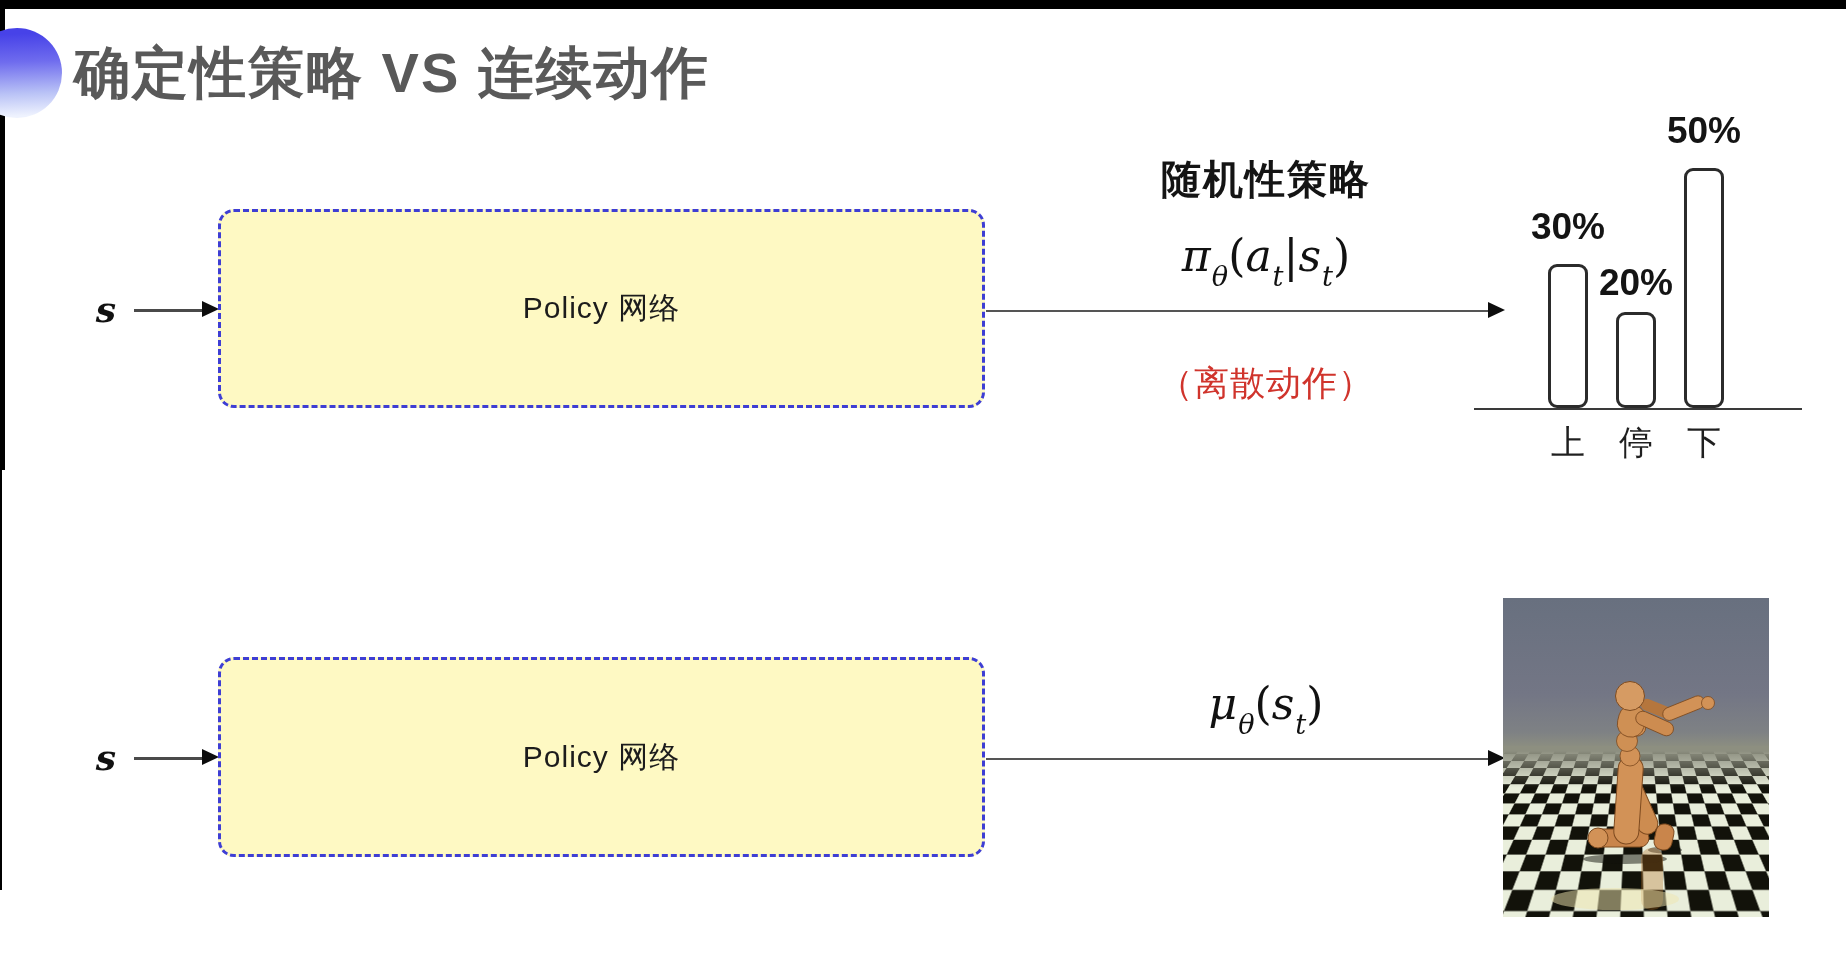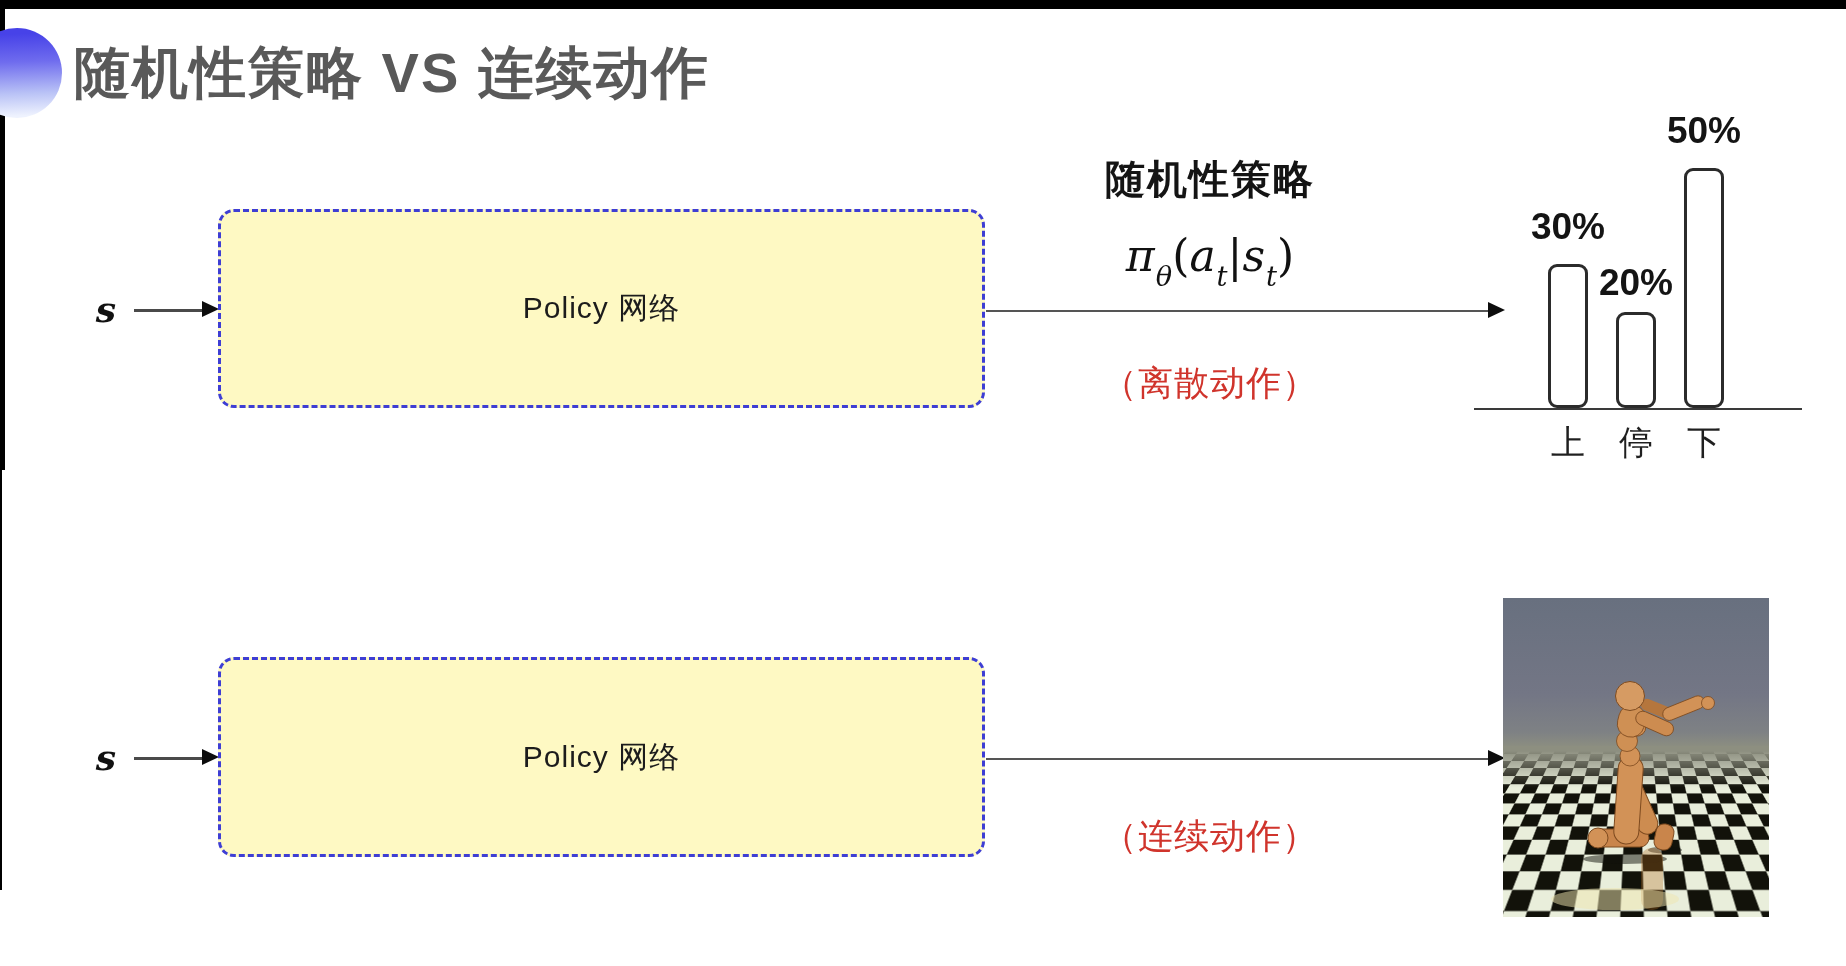--- a/index.html
+++ b/index.html
@@ -13,21 +13,21 @@
   .title{position:absolute;left:74px;top:36px;font-size:56px;font-weight:600;letter-spacing:2px;color:#595959;}
 
   .s-label{position:absolute;width:44px;text-align:center;font-family:"DejaVu Serif","Liberation Serif",serif;
            font-style:italic;font-weight:600;font-size:36px;color:#111;}
   .arrow-line{position:absolute;background:#4a4a4a;}
   .arrow-head{position:absolute;width:0;height:0;border-top:8px solid transparent;border-bottom:8px solid transparent;border-left:17px solid #0d0d0d;}
   .policy-box{position:absolute;left:218px;width:767px;box-sizing:border-box;border:3px dashed #3e3ed4;border-radius:16px;
               display:flex;align-items:center;justify-content:center;background:#fef9c3;}
   .policy-box .box-label{font-size:30px;color:#1c1c1c;letter-spacing:1px;}
 
-  .mid-col{position:absolute;left:1008px;width:404px;text-align:center;}
+  .mid-col{position:absolute;left:1064px;width:404px;text-align:center;}
   .ptype{font-size:40px;font-weight:600;color:#141414;letter-spacing:2px;}
   .formula{font-family:"DejaVu Serif","Liberation Serif",serif;font-style:italic;font-size:44px;color:#111;}
   .formula .up{font-style:normal;font-family:"DejaVu Serif",serif;}
   .formula sub{font-size:0.62em;font-style:italic;position:relative;top:0.18em;line-height:0;margin-left:1px;}
   .note{font-size:35px;font-weight:500;letter-spacing:1px;}
 
   .chart-baseline{position:absolute;left:1474px;top:408px;width:328px;height:2px;background:#3a3a3a;}
   .chart-col{position:absolute;top:108px;height:300px;width:72px;display:flex;flex-direction:column;
              align-items:center;justify-content:flex-end;gap:16px;}
   .pct{font-size:37px;font-weight:600;color:#141414;}
@@ -44,21 +44,21 @@
   .robot-svg{position:absolute;left:0;top:0;}
 </style>
 </head>
 <body>
 
 <div class="slide">
   <div class="frame-top"></div>
   <div class="frame-left"></div>
   <div class="frame-left2"></div>
   <div class="accent"></div>
-  <div class="title" style="color: rgb(89, 89, 89);">随机性策略 VS 连续动作</div>
+  <div class="title" style="color: rgb(89, 89, 89);">确定性策略 VS 连续动作</div>
 
   <div class="s-label" style="left:84px;top:288px;">s</div>
   <div class="arrow-line" style="left:134px;top:309px;width:70px;height:3px;"></div>
   <div class="arrow-head" style="left:202px;top:301px;"></div>
 
   <div class="policy-box" style="top:209px;height:199px;">
     <span class="box-label">Policy 网络</span>
   </div>
 
   <div class="arrow-line" style="left:986px;top:310px;width:502px;height:2px;background:#555;"></div>
@@ -93,21 +93,23 @@
   <div class="arrow-line" style="left:134px;top:757px;width:70px;height:3px;"></div>
   <div class="arrow-head" style="left:202px;top:749px;"></div>
 
   <div class="policy-box" style="top:657px;height:200px;">
     <span class="box-label">Policy 网络</span>
   </div>
 
   <div class="arrow-line" style="left:986px;top:758px;width:502px;height:2px;background:#555;"></div>
   <div class="arrow-head" style="left:1488px;top:750px;"></div>
 
-  <div class="mid-col note" style="top: 813px; color: rgb(208, 52, 44);">（连续动作）</div>
+  <div class="mid-col formula" style="top:678px;">
+    <span>μ</span><sub>θ</sub><span class="up">(</span><span>s</span><sub>t</sub><span class="up">)</span>
+  </div>
 
   <div class="figure" title="仿真人形机器人（连续动作示例）">
     <div class="floor"></div>
     <div class="fog"></div>
     <svg class="robot-svg" width="266" height="319" viewBox="0 0 266 319">
       <ellipse cx="122" cy="261" rx="42" ry="5" fill="#10100a" opacity="0.5"></ellipse>
       <ellipse cx="162" cy="252" rx="17" ry="3.5" fill="#10100a" opacity="0.45"></ellipse>
       <rect x="138" y="250" width="22" height="62" rx="10" fill="#b06a20" opacity="0.32"></rect>
       <ellipse cx="112" cy="301" rx="64" ry="11" fill="#efe6b0" opacity="0.5"></ellipse>
       <rect x="86" y="231" width="60" height="18" rx="9" fill="#c9854b" stroke="#7d4a1f" stroke-width="1"></rect>

